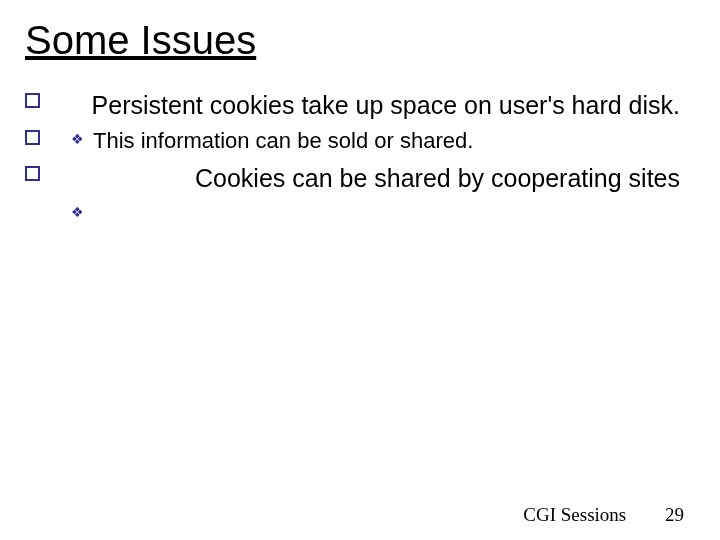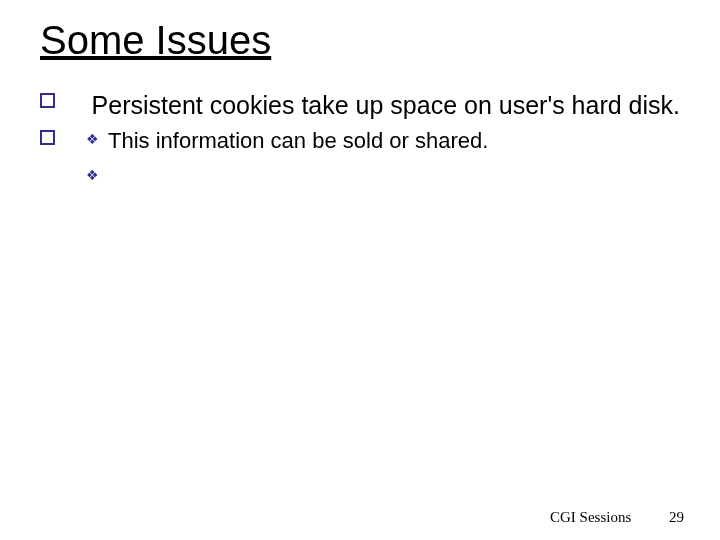--- a/index.html
+++ b/index.html
@@ -10,21 +10,21 @@
     background: #ffffff;
     font-family: "Comic Sans MS", "Comic Sans", cursive, sans-serif;
     color: #000000;
     position: relative;
     overflow: hidden;
   }
   .slide {
     box-sizing: border-box;
     width: 720px;
     height: 540px;
-    padding: 18px 40px 0 40px;
+    padding: 18px 40px 0 25px;
     position: relative;
   }
   .title {
     font-size: 40px;
     text-decoration: underline;
     margin: 0 0 28px 0;
     font-weight: normal;
     line-height: 1.1;
   }
   .bullets {
@@ -60,21 +60,21 @@
     height: 12px;
     color: #2e2e8f;
     font-size: 14px;
     line-height: 12px;
   }
   .footer {
     position: absolute;
     bottom: 14px;
     right: 36px;
     font-family: "Times New Roman", Times, serif;
-    font-size: 15px;
+    font-size: 19px;
     color: #000;
   }
   .footer .label { margin-right: 34px; }
 </style>
 </head>
 <body>
 
 <div class="slide">
 
   <h1 class="title">Some Issues</h1>
@@ -88,20 +88,24 @@
 
     <div class="l1">
       <span class="mark"></span>
     </div>
 
     <div class="l2">
       <span class="mark">❖</span>
       <span>This information can be sold or shared.</span>
     </div>
 
+    <div class="l1">
+      <span class="mark"></span>
+      <span>Cookies can be shared by cooperating sites</span>
+    </div>
 
     <div class="l2">
       <span class="mark">❖</span>
     </div>
 
   </div>
 
   <div class="footer">
     <span class="label">CGI Sessions</span>
     <span>29</span>

